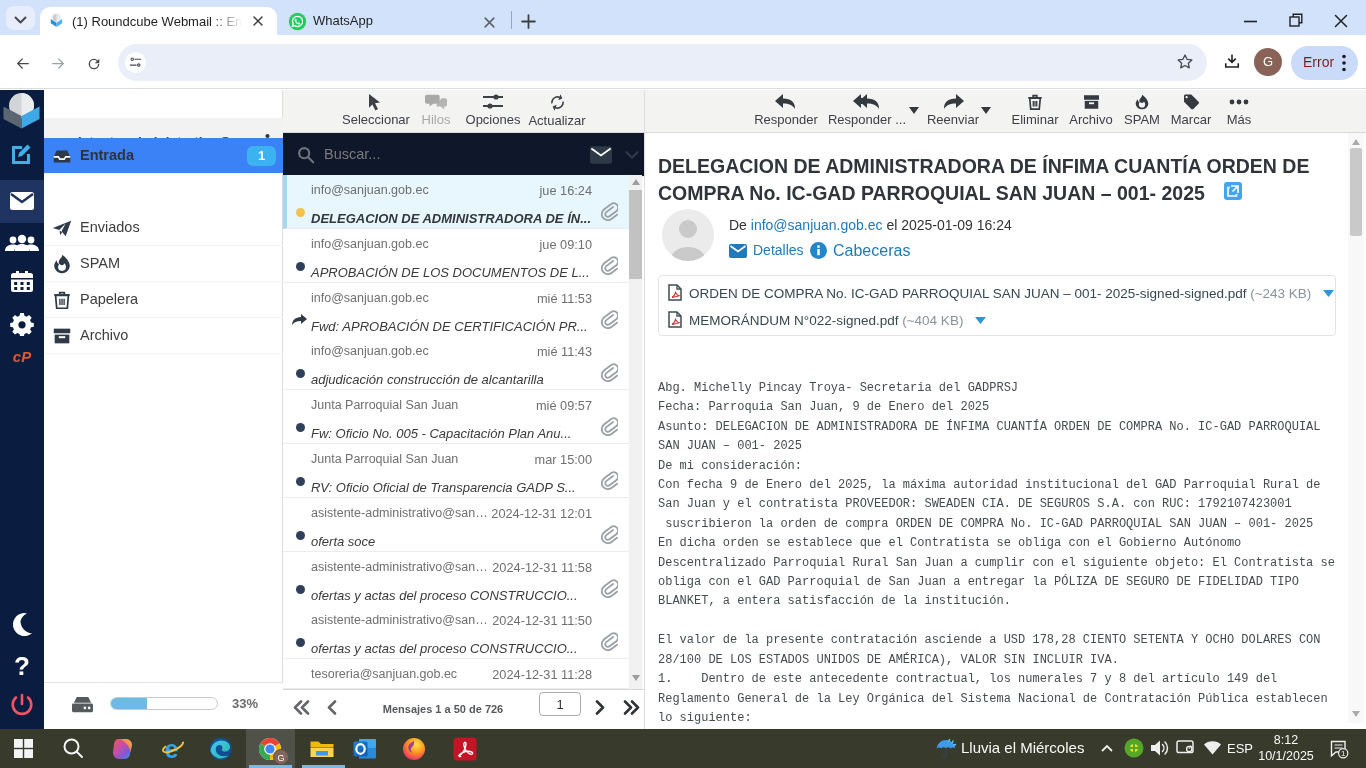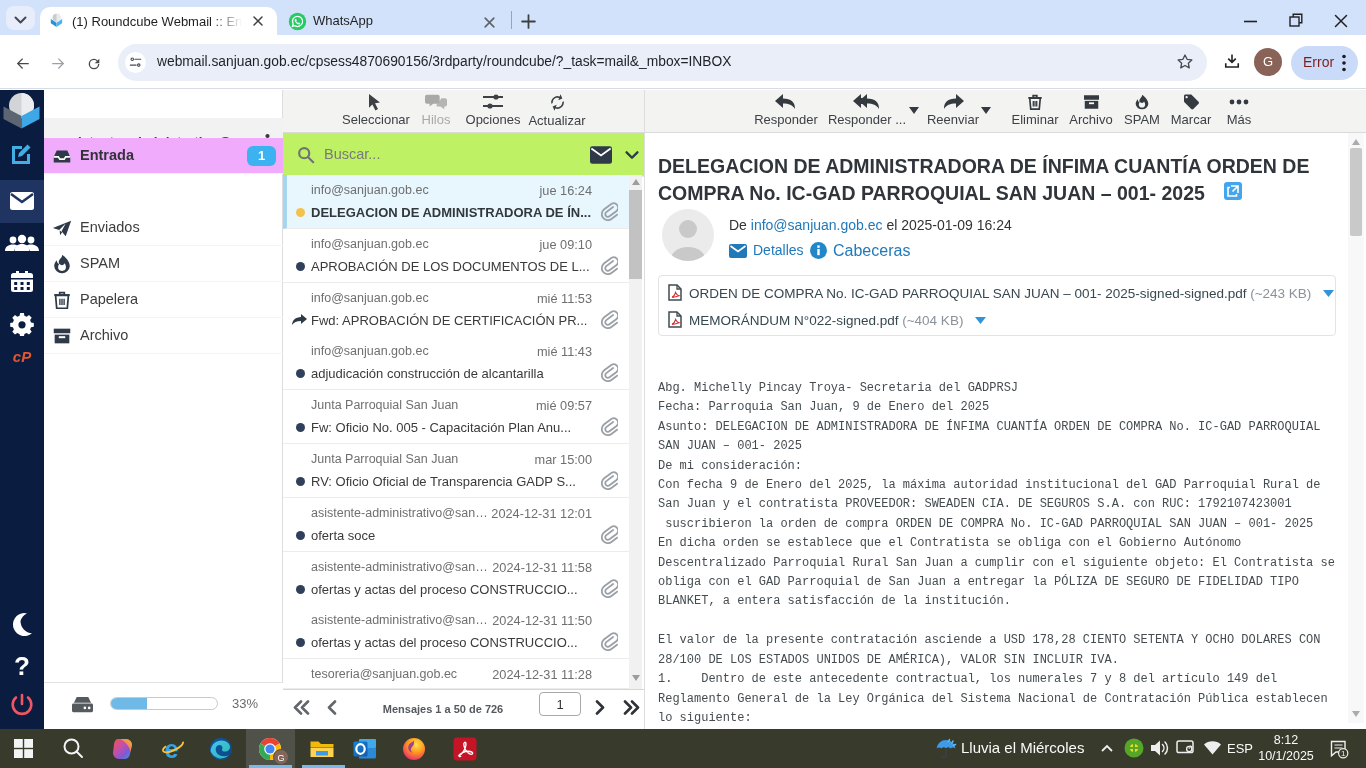--- a/index.html
+++ b/index.html
@@ -32,28 +32,28 @@
 .folder { position:absolute; left:0; width:239px; height:36px; border-bottom:1px solid #f4f4f4; }
 .folder .fi { position:absolute; left:7px; top:7px; width:22px; height:22px; }
 .folder .fn { position:absolute; left:36px; top:9px; font-size:14.5px; color:#3d3d3d; }
 #quota { position:absolute; left:0; top:592px; width:239px; height:47px; border-top:1px solid #e3e3e3; background:#fff; }
 
 #listcol { position:absolute; left:283px; top:0; width:362px; height:726px; background:#fff; border-right:1px solid #ddd; }
 .toolbar { background:#f3f3f2; border-bottom:1px solid #dadada; position:absolute; top:0; height:43px; }
 .tbtn { position:absolute; top:0; text-align:center; color:#3d4045; }
 .tbtn .lbl { font-size:13px; display:block; margin-top:1px; }
 .tbtn svg { display:block; margin:3px auto 0; }
-#searchrow { position:absolute; left:0; top:43px; width:361px; height:44px; background:#bef264; border-bottom:1px solid #e4e4e4;padding-left:39px; }
+#searchrow { position:absolute; left:0; top:43px; width:361px; height:44px; background:#0f172a; border-bottom:1px solid #e4e4e4;padding-left:39px; }
 #mlist { position:absolute; left:0; top:85px; width:346px; }
 .mrow { position:absolute; left:0; width:346px; height:54px; border-bottom:1px solid #ececec; background:#fff; }
 .mrow.sel { background:#e8f6fe; border-left:4px solid #a7d4ee; }
 .mrow .from { position:absolute; left:28px; top:8px; font-size:12.5px; color:#6f6f6f; }
 .mrow.sel .from { left:24px; }
 .mrow .tim { position:absolute; right:37px; top:8px; font-size:12.75px; color:#6f6f6f; }
-.mrow .sub { position:absolute; left:28px; top:30px; font-size:13px; color:#3a3a3a; white-space:nowrap; }
+.mrow .sub { position:absolute; left:28px; top:36px; font-size:13px; color:#3a3a3a; white-space:nowrap;font-style:italic; }
 .mrow.sel .sub { left:24px; font-weight:bold; color:#32373c; }
 .mrow .dot { position:absolute; left:13px; top:33px; width:9px; height:9px; border-radius:50%; background:#30405a; }
 .mrow.sel .dot { left:9px; background:#f2c14e; }
 .mrow .clip { position:absolute; right:11px; top:27px; }
 #listfoot { position:absolute; left:0; top:599px; width:361px; height:40px; background:#fff; border-top:1px solid #d6d6d6; }
 
 #msgcol { position:absolute; left:645px; top:0; width:721px; height:639px; background:#fff; }
 #subject { position:absolute; left:13px; top:63px; width:690px; font-size:19.5px; font-weight:bold; color:#30353b; line-height:26.5px; }
 #attbox { position:absolute; left:13px; top:185px; width:678px; height:61px; border:1px solid #e3e3e3; border-radius:4px; background:#fff; }
 .attrow { position:absolute; left:9px; height:28px; line-height:28px; font-size:13.5px; color:#374850; white-space:nowrap; }
@@ -125,21 +125,20 @@
         <path d="M12 4a8 8 0 1 0 8 8h-2a6 6 0 1 1-6-6c1.7 0 3.2.7 4.3 1.8L13 11h7V4l-2.6 2.6A8 8 0 0 0 12 4z" fill="#48494c"></path>
       </svg>
     <div id="urlpill">
       <div class="abs" style="left:7px;top:8px;width:21px;height:21px;border-radius:50%;background:#fff;"></div>
         <svg class="abs" style="left:11px;top:12px;" width="13" height="13" viewBox="0 0 20 20">
           <circle cx="5" cy="5" r="1.9" fill="none" stroke="#474b50" stroke-width="1.7"></circle>
           <path d="M9 5h9" stroke="#474b50" stroke-width="1.7" stroke-linecap="round"></path>
           <circle cx="15" cy="14" r="1.9" fill="none" stroke="#474b50" stroke-width="1.7"></circle>
           <path d="M2 14h9" stroke="#474b50" stroke-width="1.7" stroke-linecap="round"></path>
         </svg>
-      <div id="urltext">webmail.sanjuan.gob.ec/cpsess4870690156/3rdparty/roundcube/?_task=mail&amp;_mbox=INBOX</div>
       <svg class="abs" style="left:1057px;top:8px;" width="20" height="20" viewBox="0 0 24 24">
           <path d="M12 3.6l2.5 5.2 5.7.7-4.2 3.9 1.1 5.6-5.1-2.8-5.1 2.8 1.1-5.6-4.2-3.9 5.7-.7z" fill="none" stroke="#474b50" stroke-width="1.6" stroke-linejoin="round"></path>
         </svg>
     </div>
     <svg class="abs" style="left:1222px;top:17px;" width="20" height="20" viewBox="0 0 24 24">
         <path d="M12 3v9.5M7.5 8l4.5 4.5L16.5 8" fill="none" stroke="#1f2125" stroke-width="1.9"></path>
         <path d="M4.5 13.5V18h15v-4.5" fill="none" stroke="#1f2125" stroke-width="1.9"></path>
       </svg>
     <div class="abs" style="left:1254px;top:13px;width:28px;height:28px;border-radius:50%;background:#8a6358;"></div>
     <div class="abs" style="left:1254px;top:13px;width:28px;height:28px;text-align:center;font-size:13px;color:#fff;line-height:28px;">G</div>
@@ -219,21 +218,21 @@
     </div>
     <div id="folders">
       <div id="acctbar">
           <div class="name">asistente-administrativo@sa...</div>
         <svg class="abs" style="left:221px;top:15px;" width="5" height="19" viewBox="0 0 5 19">
             <circle cx="2.5" cy="3" r="2.1" fill="#37393c"></circle>
             <circle cx="2.5" cy="9.5" r="2.1" fill="#37393c"></circle>
             <circle cx="2.5" cy="16" r="2.1" fill="#37393c"></circle>
           </svg>
       </div>
-      <div class="folder" style="top:48px;background:#f0abfc;">
+      <div class="folder" style="top:48px;background:#3b82f6;">
         <svg class="fi" viewBox="0 0 24 24">
             <path d="M3 13l3.2-7h11.6L21 13v6H3z" fill="#2e3a48"></path>
             <path d="M3 13h5l1.6 2.4h4.8L16 13h5" fill="none" stroke="#fff" stroke-width="1.8"></path>
           </svg>
         <div class="fn" style="font-weight:bold;color:#303338;">Entrada</div>
         <div class="abs" style="left:203px;top:8px;width:29px;height:20px;border-radius:6px;background:#3cb3f0;color:#fff;font-size:13px;font-weight:bold;text-align:center;line-height:20px;">1</div>
       </div>
       <div class="folder" style="top:120px;">
         <svg class="fi" viewBox="0 0 24 24">
             <path d="M2 12l20-8-6 17-4.5-5.5L16 7l-7 7.2z" fill="#2e3a48"></path>
@@ -268,21 +267,21 @@
       <div id="quota">
         <svg class="abs" style="left:27px;top:12px;" width="23" height="21" viewBox="0 0 24 22">
             <path d="M3 8l3-6h12l3 6z" fill="#555a5f"></path>
             <path d="M2.5 9h19a1.5 1.5 0 0 1 1.5 1.5v6a1.5 1.5 0 0 1-1.5 1.5h-19A1.5 1.5 0 0 1 1 16.5v-6A1.5 1.5 0 0 1 2.5 9z" fill="#555a5f"></path>
             <circle cx="14.5" cy="13.5" r="1.4" fill="#fff"></circle>
             <circle cx="19" cy="13.5" r="1.4" fill="#fff"></circle>
           </svg>
         <div class="abs" style="left:66px;top:14px;width:108px;height:13px;border:1px solid #c9c9c9;border-radius:7px;background:#fff;overflow:hidden;">
             <div style="width:36px;height:13px;background:#6fb9e6;"></div>
           </div>
-        <div class="abs" style="left:188px;top:13px;font-size:13px;font-weight:normal;color:#6b6b6b;">33%</div>
+        <div class="abs" style="left:188px;top:13px;font-size:13px;font-weight:bold;color:#6b6b6b;">33%</div>
       </div>
     </div>
     <div id="listcol">
       <div class="toolbar" style="left:0;width:361px;">
         <div class="tbtn" style="left:59px;width:64px;">
             <svg width="17" height="18" viewBox="0 0 17 18">
               <path d="M3 1l11 8.5-5 .8 3 5.7-2.6 1.4-3-5.8L3 14.8z" fill="#3d4045"></path>
             </svg>
             <span class="lbl">Seleccionar</span>
           </div>

